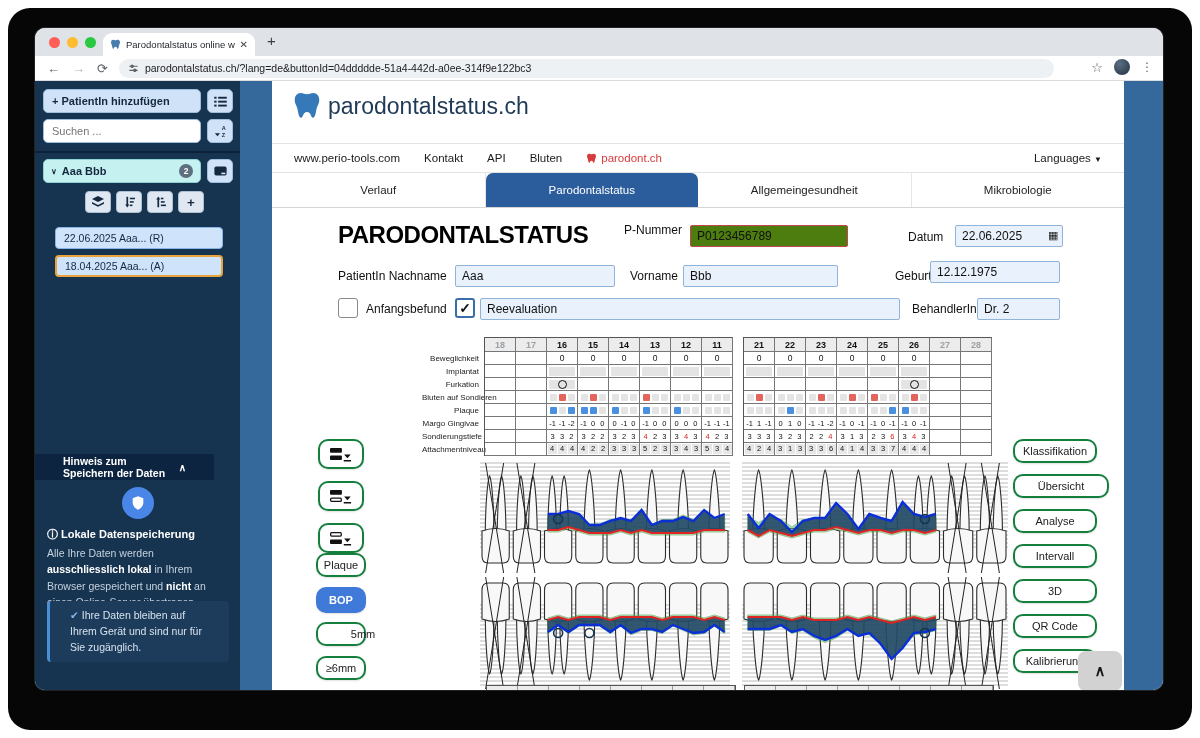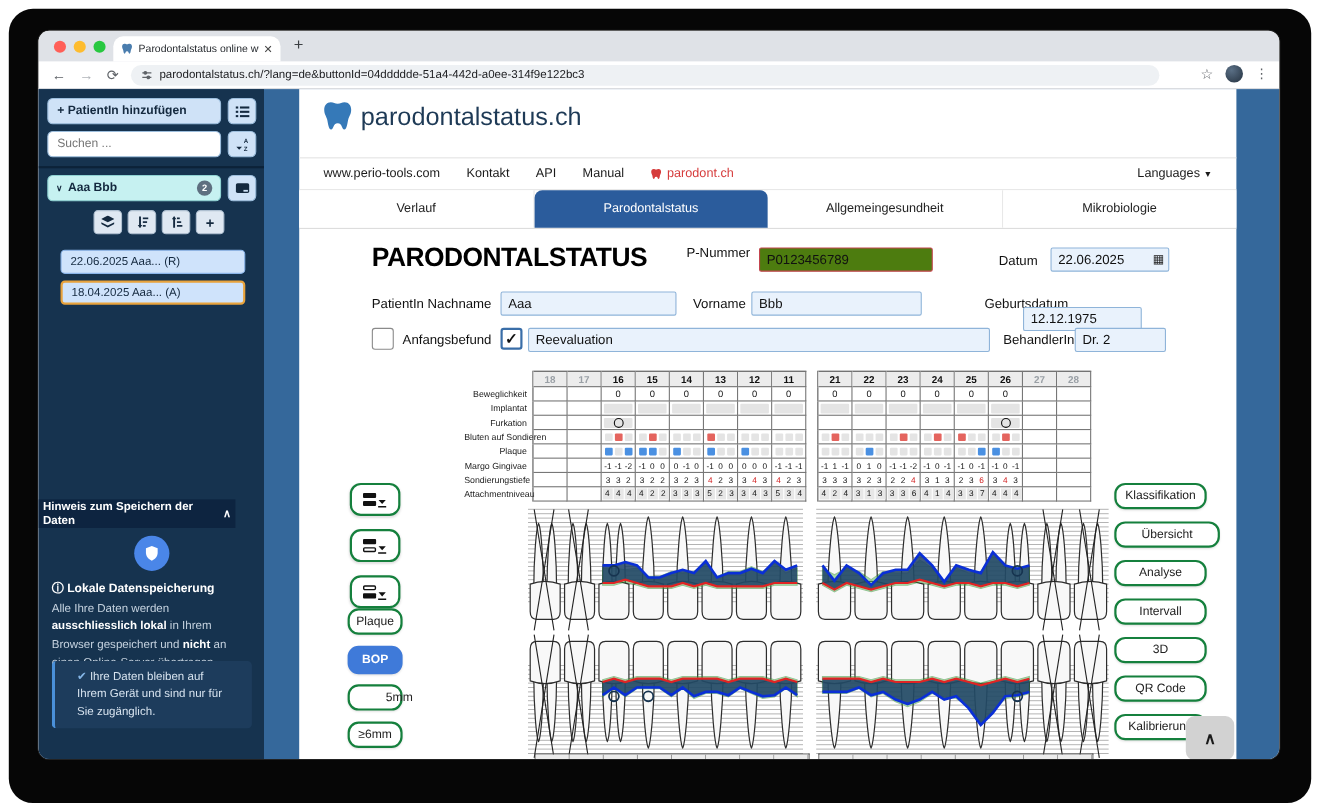--- a/index.html
+++ b/index.html
@@ -33,21 +33,21 @@
   .sb-row { position:absolute; left:8px; display:flex; gap:6px; }
   .sb-btn { background:#cfe2f7; border:1px solid #9dbedd; border-radius:5px; color:#14293f; font-size:11px; font-weight:bold; display:flex; align-items:center; padding:0 8px; height:24px; }
   .sb-ibtn { background:#cfe2f7; border:1px solid #9dbedd; border-radius:5px; width:26px; height:24px; display:flex; align-items:center; justify-content:center; }
   .sb-input { background:#fff; border:1px solid #9dbedd; border-radius:5px; font-size:11px; color:#333; padding:0 8px; height:24px; width:158px; font-family:"Liberation Sans",sans-serif; }
   .sb-divider { position:absolute; left:0; top:70px; width:205px; border-top:2px solid #0c2238; }
   .patient-btn { background:#c6f1f1; border:1px solid #8fd2d2; border-radius:5px; width:158px; height:24px; display:flex; align-items:center; gap:5px; padding:0 7px; font-size:11px; font-weight:bold; color:#14293f; }
   .badge { margin-left:auto; background:#5e6f80; color:#fff; width:14px; height:14px; border-radius:50%; font-size:8.5px; display:flex; align-items:center; justify-content:center; font-weight:bold; }
   .mini-btn { background:#dfe8f2; border:1px solid #aebfd0; border-radius:4px; width:26px; height:22px; display:flex; align-items:center; justify-content:center; color:#14293f; font-weight:bold; }
   .rec-btn { background:#cfe3fb; border:1px solid #8ab4e8; border-radius:4px; width:168px; height:22px; display:flex; align-items:center; padding:0 8px; font-size:10.5px; color:#14293f; }
   .rec-btn.hl { border:2px solid #e8a33d; }
-  .notice-hd { position:absolute; left:0; top:373px; width:179px; height:26px; background:#0d2440; color:#fff; font-size:10.5px; font-weight:bold; display:flex; align-items:center; padding:0 4px; }
+  .notice-hd { position:absolute; left:0; top:373px; width:179px; height:26px; background:#0d2440; color:#fff; font-size:10.5px; font-weight:bold; display:flex; align-items:center; padding:0 28px; }
   .notice-hd .chev { margin-left:auto; font-size:10px; }
   .shield-wrap { position:absolute; left:0; top:406px; width:205px; display:flex; justify-content:center; }
   .shield { width:32px; height:32px; border-radius:50%; background:#4a86e8; display:flex; align-items:center; justify-content:center; }
   .sb-title { position:absolute; left:12px; top:446px; color:#fff; font-size:11px; font-weight:bold; }
   .sb-para { position:absolute; left:12px; top:464px; width:182px; color:#c5d2df; font-size:10.5px; line-height:1.55; }
   .sb-para b { color:#fff; }
   .sb-box { position:absolute; left:12px; top:520px; width:182px; background:#1d3c5c; border-left:3px solid #4a90d9; border-radius:4px; padding:7px 20px; color:#d6e2ee; font-size:10.5px; line-height:1.5; }
   .privacy-btn { position:absolute; left:28px; top:572px; width:150px; height:28px; background:#d7e5f4; border:1px solid #a8c3de; border-radius:6px; display:flex; align-items:center; justify-content:center; gap:6px; color:#0f2b47; font-size:11.5px; font-weight:bold; }
 
   
@@ -258,21 +258,21 @@
       <div class="logo-row">
         <svg width="30" height="30" viewBox="0 0 24 24">
             <path fill="#3579b8" d="M12 2.6c-2.1 0-2.9-1-5-1C4 1.6 2.2 4 2.2 7c0 3.4 1.5 4.6 2.1 7 .7 2.9 1 7.4 2.9 7.4 2 0 1.2-4.6 4.8-4.6s2.8 4.6 4.8 4.6c1.9 0 2.2-4.5 2.9-7.4.6-2.4 2.1-3.6 2.1-7 0-3-1.8-5.4-4.8-5.4-2.1 0-2.9 1-5 1z"></path>
           </svg>
         <span class="logo-text">parodontalstatus.ch</span>
       </div>
       <div class="nav-row">
         <a class="nav-link">www.perio-tools.com</a>
         <a class="nav-link">Kontakt</a>
         <a class="nav-link">API</a>
-        <a class="nav-link">Manual</a>
+        <a class="nav-link">Bluten</a>
         <a class="nav-link red">
           <svg width="11" height="11" viewBox="0 0 24 24">
               <path fill="#d63c3c" d="M12 2.6c-2.1 0-2.9-1-5-1C4 1.6 2.2 4 2.2 7c0 3.4 1.5 4.6 2.1 7 .7 2.9 1 7.4 2.9 7.4 2 0 1.2-4.6 4.8-4.6s2.8 4.6 4.8 4.6c1.9 0 2.2-4.5 2.9-7.4.6-2.4 2.1-3.6 2.1-7 0-3-1.8-5.4-4.8-5.4-2.1 0-2.9 1-5 1z"></path>
             </svg>
           <span>parodont.ch</span>
         </a>
         <span class="lang"><span>Languages</span> <span style="font-size:8px;">▼</span></span>
       </div>
       <div class="tabs-row">
         <div class="ptab">Verlauf</div>
@@ -287,21 +287,21 @@
       <input class="finput pink" style="left: 418px; top: 144px; width: 158px;" readonly="" value="P0123456789">
       <span class="flabel" style="left:636px; top:149px;">Datum</span>
       <input class="finput" style="left: 683px; top: 144px; width: 108px;" readonly="" value="22.06.2025">
       <span class="cal" style="left:776px; top:148px;">▦</span>
 
       <span class="flabel" style="left:66px; top:188px;">PatientIn Nachname</span>
       <input class="finput" style="left: 183px; top: 184px; width: 160px;" readonly="" value="Aaa">
       <span class="flabel" style="left:358px; top:188px;">Vorname</span>
       <input class="finput" style="left: 411px; top: 184px; width: 155px;" readonly="" value="Bbb">
       <span class="flabel" style="left:623px; top:188px;">Geburtsdatum</span>
-      <input class="finput" style="left: 658px; top: 198px; width: 108px;" readonly="" value="12.12.1975">
+      <input class="finput" style="left: 658px; top: 180px; width: 130px;" readonly="" value="12.12.1975">
 
       <span class="cbox" style="left:66px; top:217px;"></span>
       <span class="flabel" style="left:94px; top:221px;">Anfangsbefund</span>
       <span class="cbox checked" style="left:183px; top:217px;"></span>
       <input class="finput" style="left: 208px; top: 217px; width: 420px;" readonly="" value="Reevaluation">
       <span class="flabel" style="left:503px; top:221px; left:640px;">BehandlerIn</span>
       <input class="finput" style="top: 217px; left: 705px; width: 83px;" readonly="" value="Dr. 2">
 
       <div id="perio-table">
           <div class="pt-row head">

